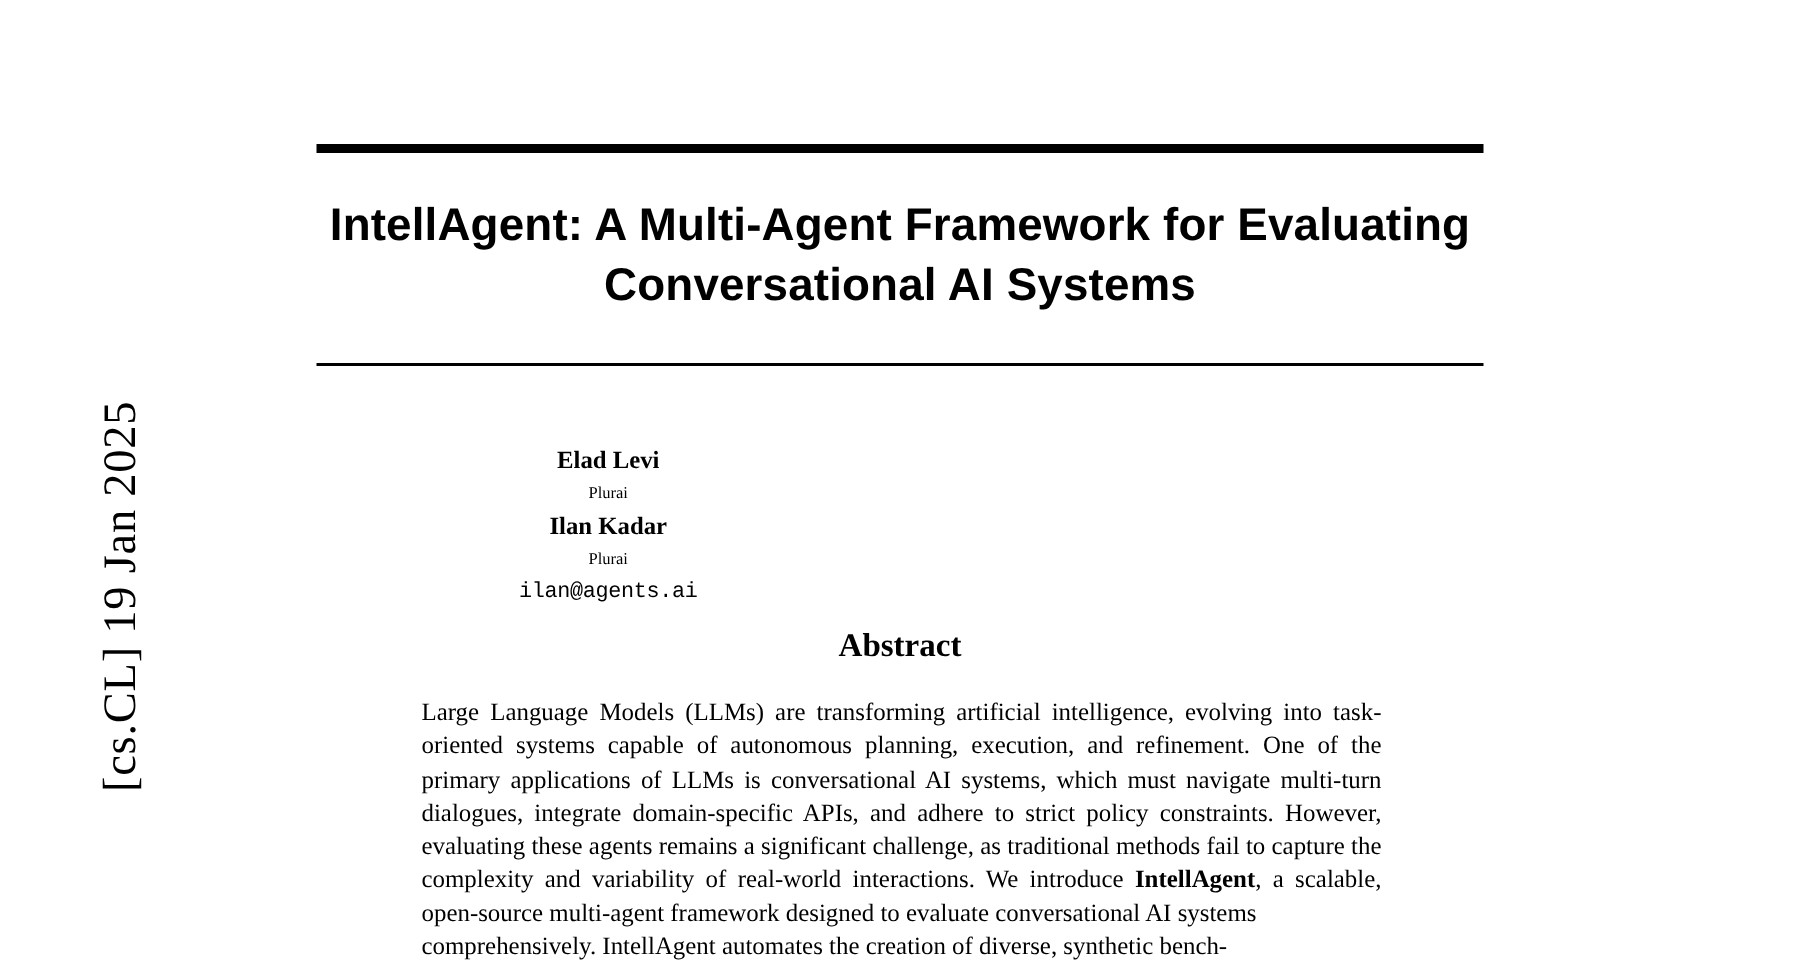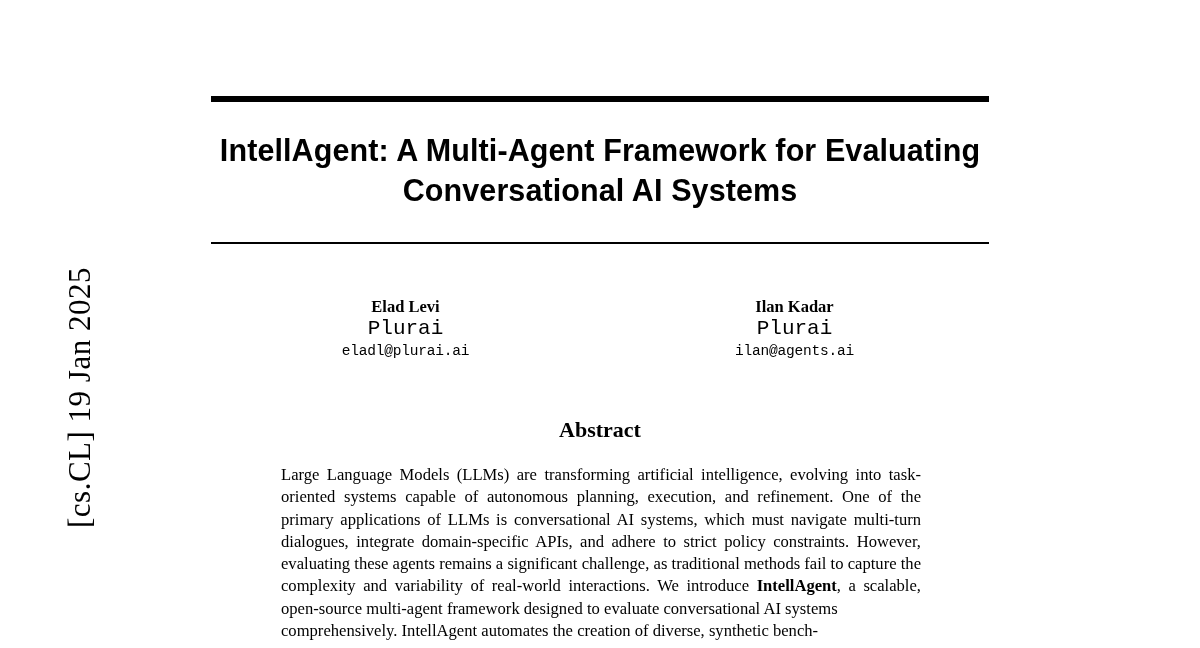--- a/index.html
+++ b/index.html
@@ -78,35 +78,35 @@
     letter-spacing: 0.1px;
   }
   .title .ln2 { display: block; text-align: center; }
 
   .authors {
     position: absolute;
     left: 0;
     top: 296px;
     width: 778px;
     display: flex;
-    flex-direction: row;
+    flex-direction: column;
   }
   .author {
     width: 50%;
     text-align: center;
   }
   .author .name {
     font-family: "Liberation Serif", serif;
     font-weight: bold;
     font-size: 16.5px;
     line-height: 22px;
   }
   .author .affil {
-    font-family: Liberation Mono, monospace;
-    font-size: 21px;
+    font-family: Liberation Serif, serif;
+    font-size: 11px;
     line-height: 22px;
   }
   .author .email {
     font-family: "Liberation Mono", monospace;
     font-size: 14.5px;
     line-height: 22px;
     letter-spacing: -0.2px;
   }
 
   .abstract-heading {
@@ -152,21 +152,20 @@
     <span>IntellAgent: A Multi-Agent Framework for Evaluating</span>
     <span class="ln2">Conversational AI Systems</span>
   </div>
 
   <div class="rule-bottom"></div>
 
   <div class="authors">
     <div class="author">
       <div class="name">Elad Levi</div>
       <div class="affil">Plurai</div>
-      <div class="email">eladl@plurai.ai</div>
     </div>
     <div class="author">
       <div class="name">Ilan Kadar</div>
       <div class="affil">Plurai</div>
       <div class="email">ilan@agents.ai</div>
     </div>
   </div>
 
   <div class="abstract-heading">Abstract</div>
 

